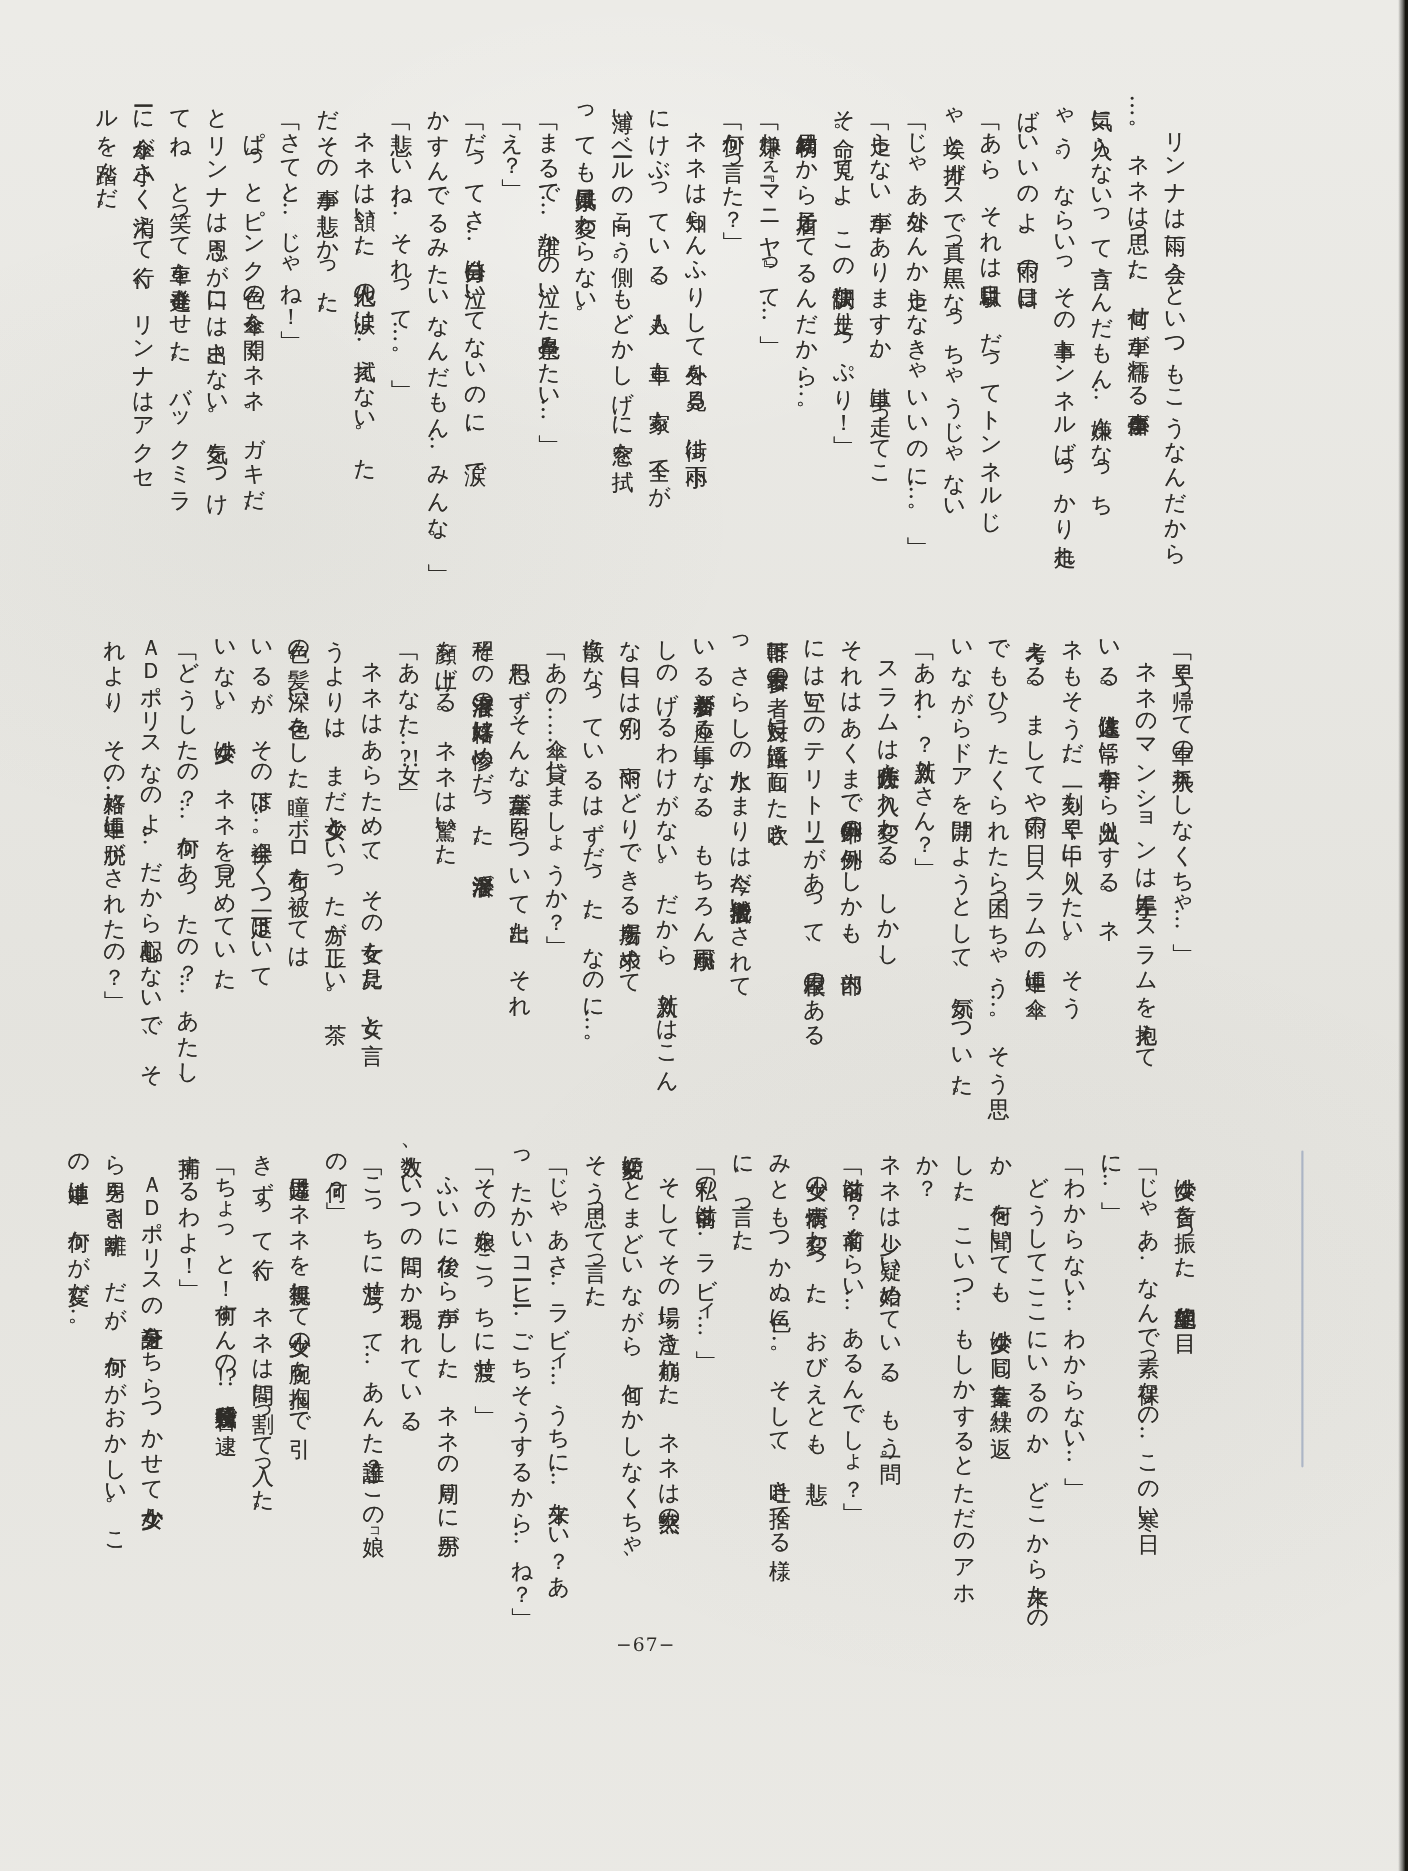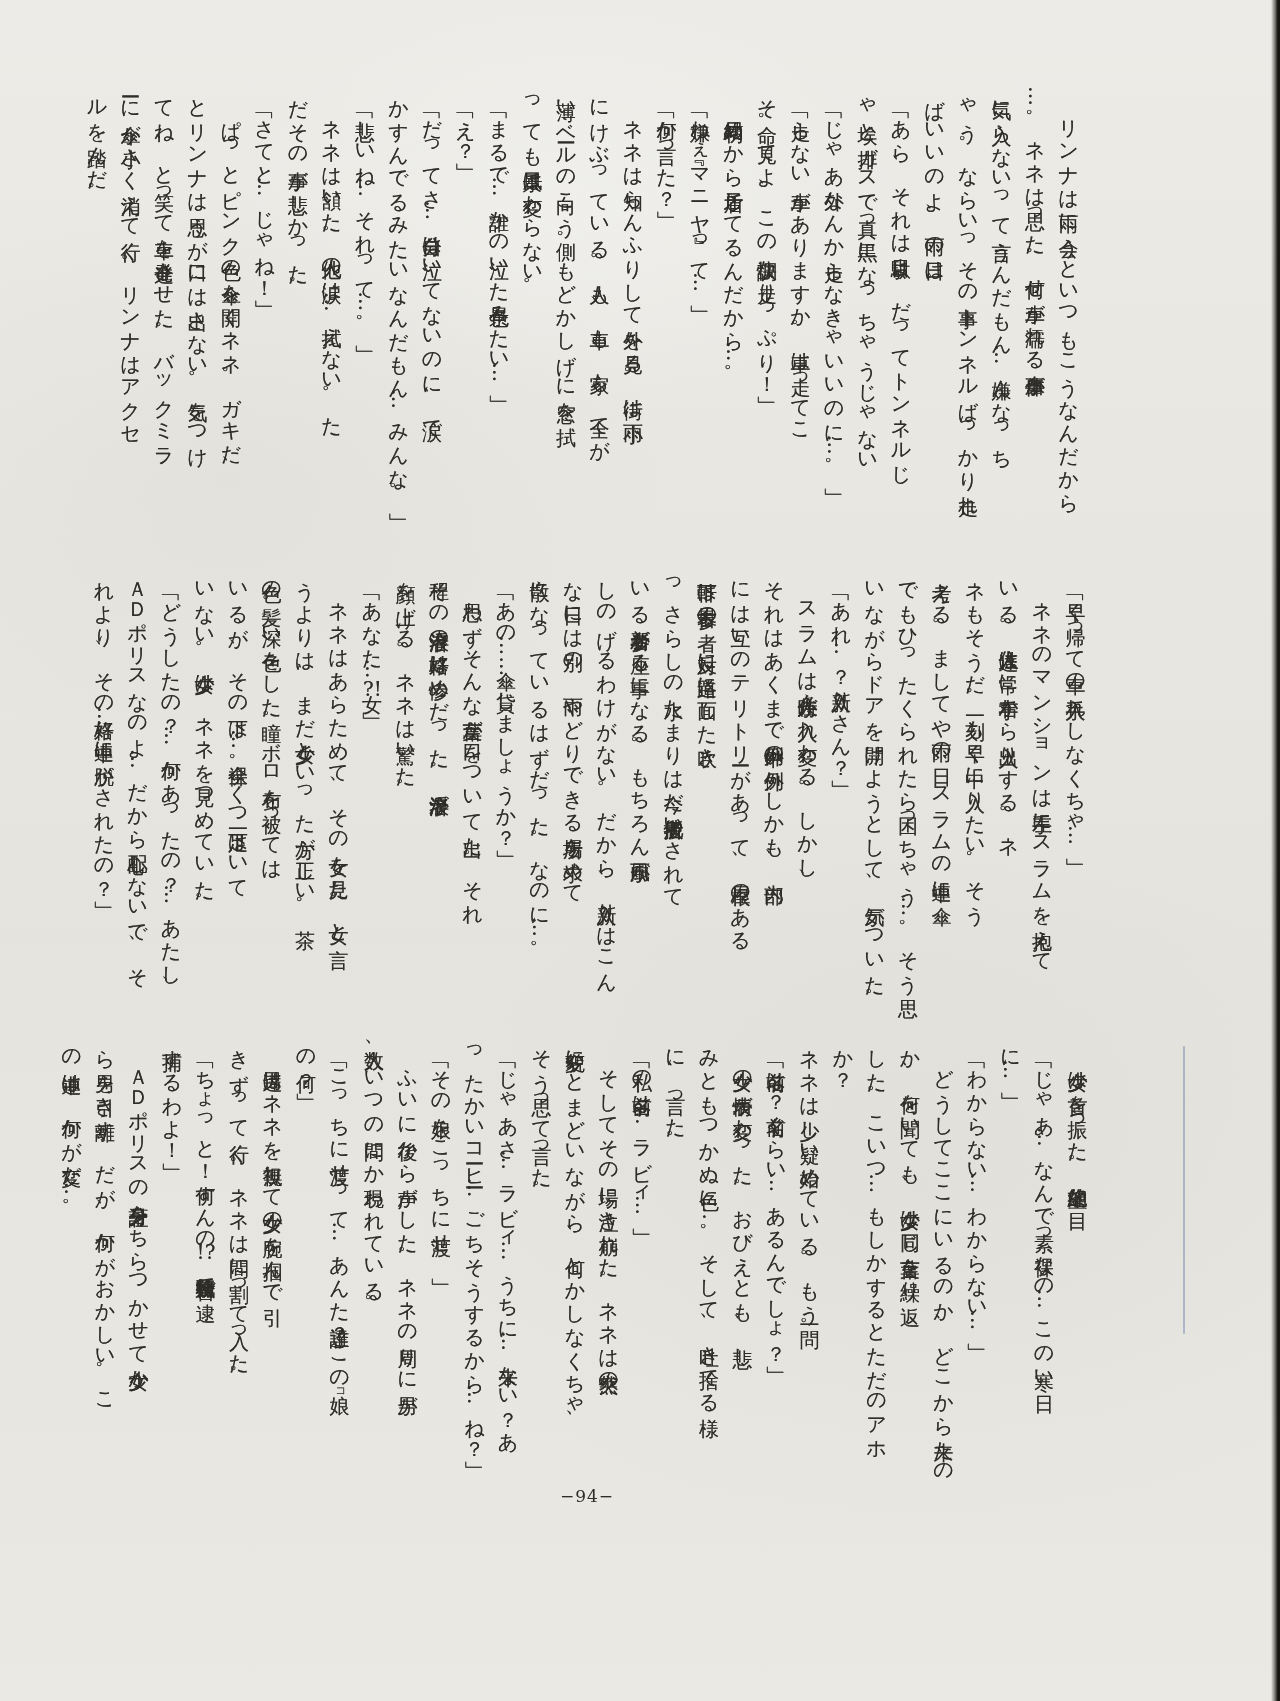--- a/index.html
+++ b/index.html
@@ -157,16 +157,16 @@
       <div class="col ind">「こっちに渡せって…あんた達誰？この娘<span class="ruby">コ</span></div>
       <div class="col">の何？」</div>
       <div class="col ind">男達はネネを無視して少女の腕を掴んで引</div>
       <div class="col">きずって行く。ネネは間に割って入った。</div>
       <div class="col ind">「ちょっと！何すんの<span class="tcy">!?</span>公務執行妨害で逮</div>
       <div class="col">捕するわよ！」</div>
       <div class="col ind">ＡＤポリスの身分証をちらつかせて少女か</div>
       <div class="col">ら男を引き離す。だが、何かがおかしい。こ</div>
       <div class="col">の連中は、何かが変だ…。</div>
     </div>
-  <div class="page-number">−94−</div>
+  <div class="page-number">−67−</div>
   <div class="scan-line-blue"></div>
   <div class="scan-edge-right"></div>
 </div>
 
 </body></html>

